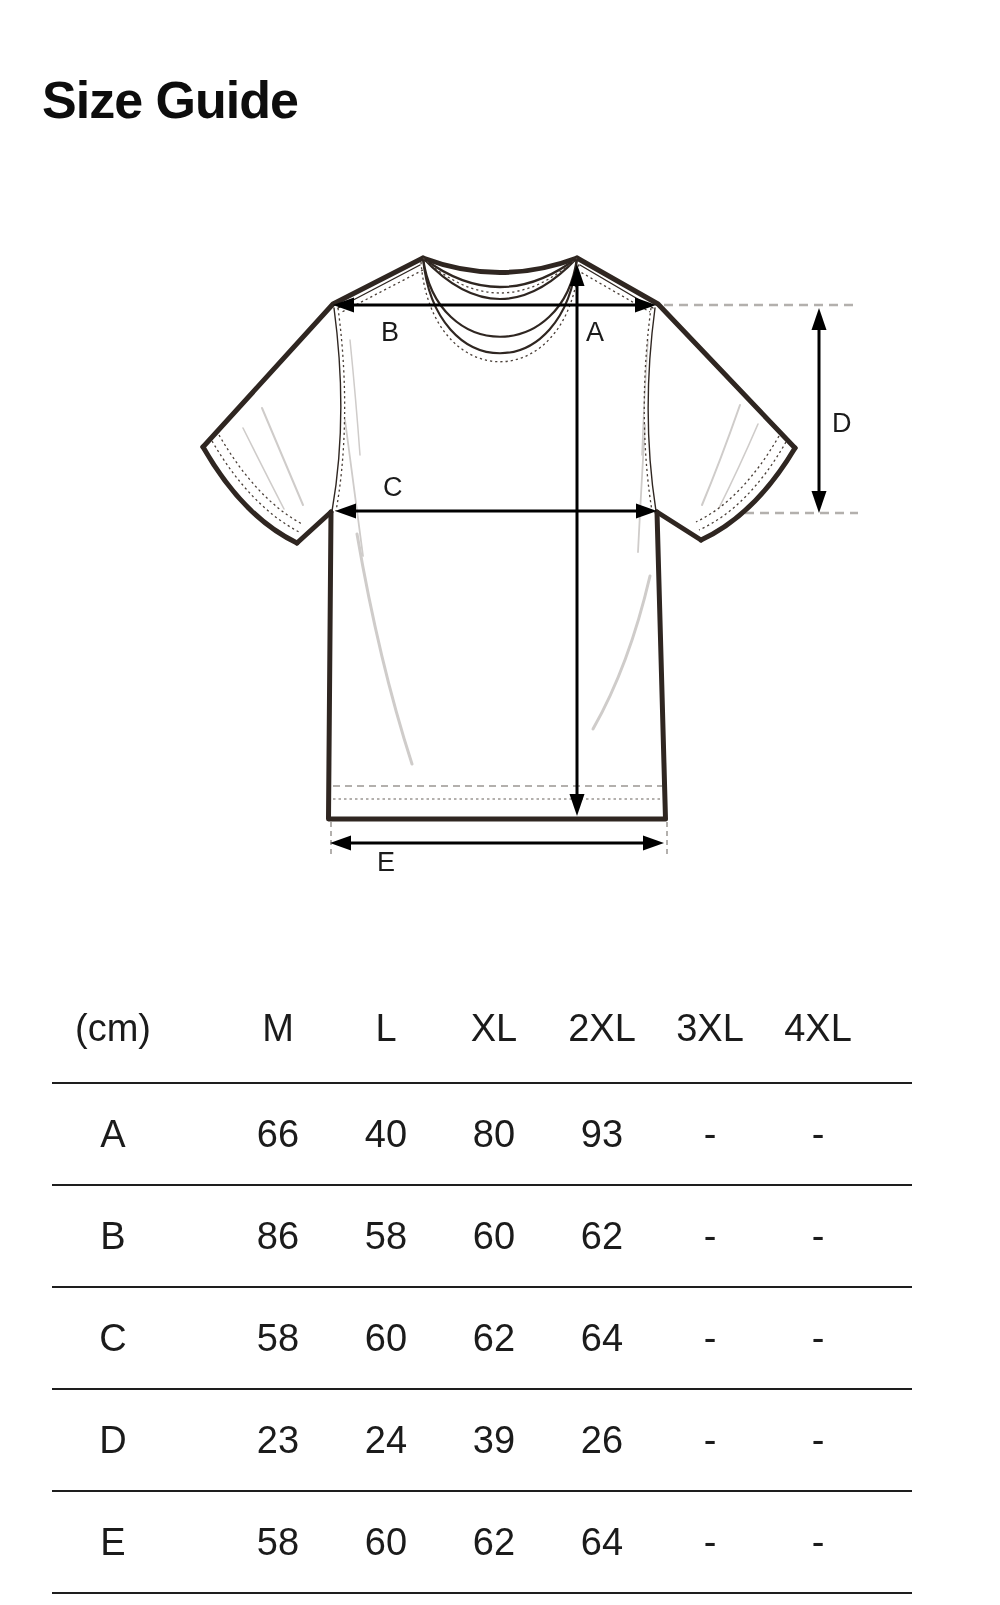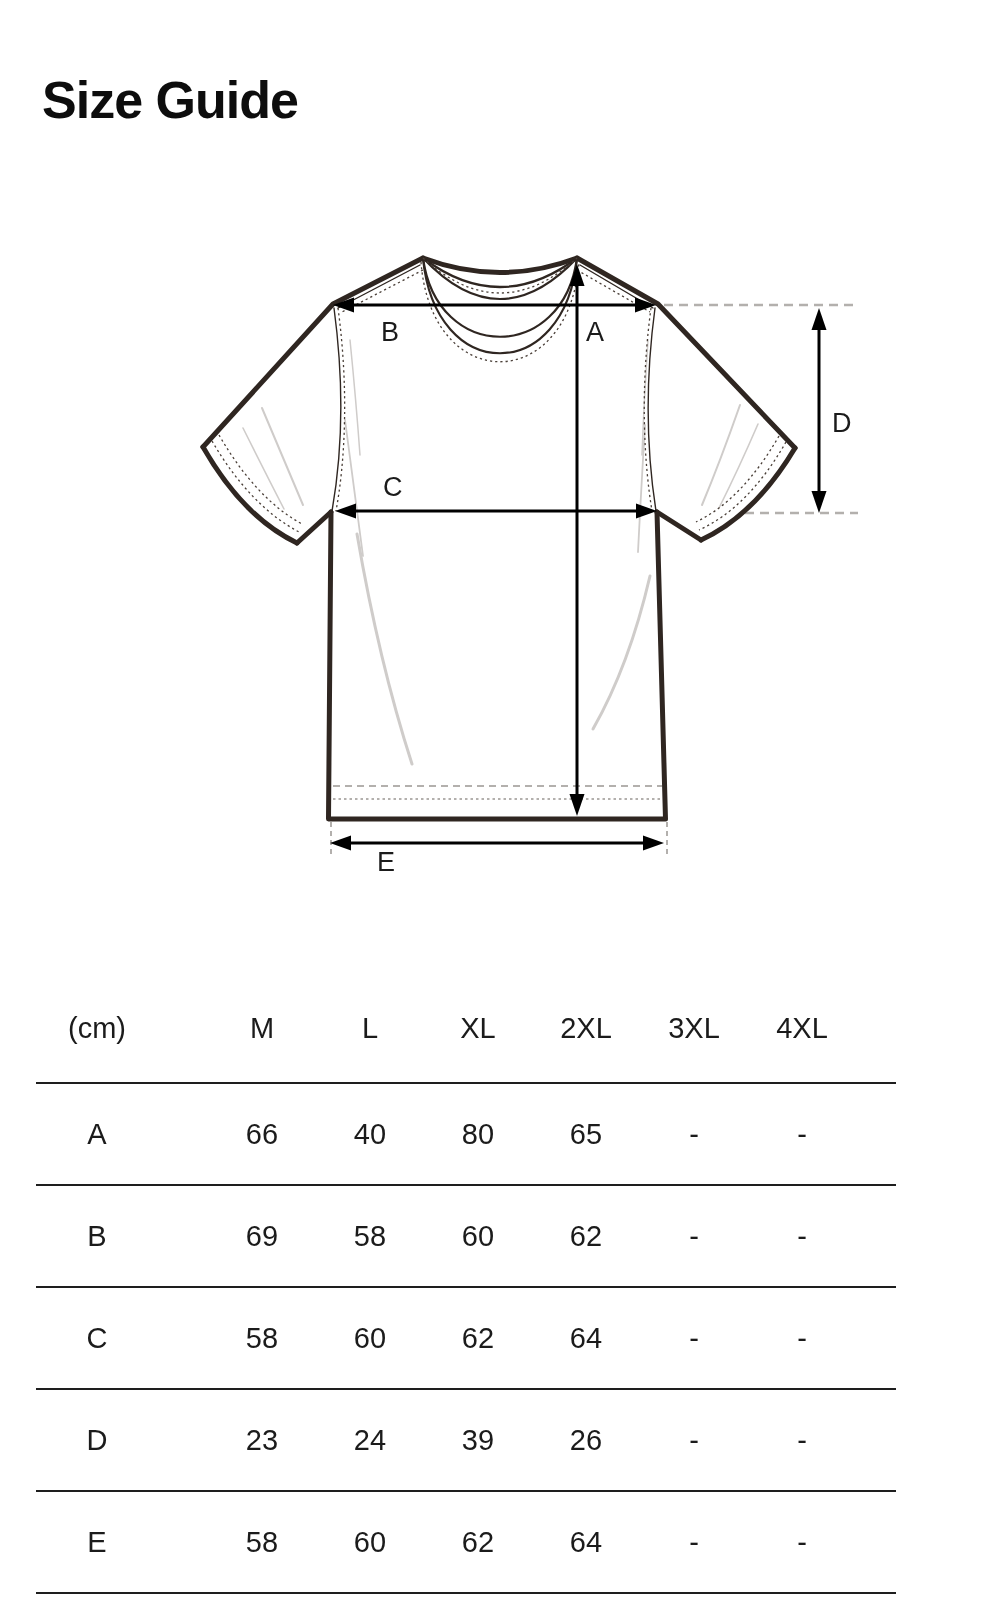--- a/index.html
+++ b/index.html
@@ -9,21 +9,21 @@
   }
   .title {
     position:absolute; left:42px; top:74px; margin:0;
     font-size:52px; font-weight:700; letter-spacing:-1px; color:#0d0d0d;
     line-height:1;
   }
   .diagram-svg { position:absolute; left:0; top:0; }
   .diagram-svg text {
     font-family:"Liberation Sans", sans-serif; font-size:27px; fill:#1b1b1b;
   }
-  .sizes { position:absolute; left:36px; top:975px; width:860px; font-size:29px; }
+  .sizes { position:absolute; left:52px; top:975px; width:860px; font-size:38px; }
   .trow {
     display:grid;
     grid-template-columns:122px 50px 108px 108px 108px 108px 108px 108px 1fr;
     align-items:center; height:100px; border-top:2px solid #1e1e1e;
   }
   .trow.header { height:107px; border-top:none; }
   .trow.last { border-bottom:2px solid #1e1e1e; }
   .cell { text-align:center; white-space:nowrap; }
 </style>
 </head>
@@ -145,29 +145,29 @@
       <div class="cell">3XL</div>
       <div class="cell">4XL</div>
     </div>
 
     <div class="trow">
       <div class="cell">A</div>
       <div class="cell"></div>
       <div class="cell">66</div>
       <div class="cell">40</div>
       <div class="cell">80</div>
-      <div class="cell">65</div>
+      <div class="cell">93</div>
       <div class="cell">-</div>
       <div class="cell">-</div>
     </div>
 
     <div class="trow">
       <div class="cell">B</div>
       <div class="cell"></div>
-      <div class="cell">69</div>
+      <div class="cell">86</div>
       <div class="cell">58</div>
       <div class="cell">60</div>
       <div class="cell">62</div>
       <div class="cell">-</div>
       <div class="cell">-</div>
     </div>
 
     <div class="trow">
       <div class="cell">C</div>
       <div class="cell"></div>

